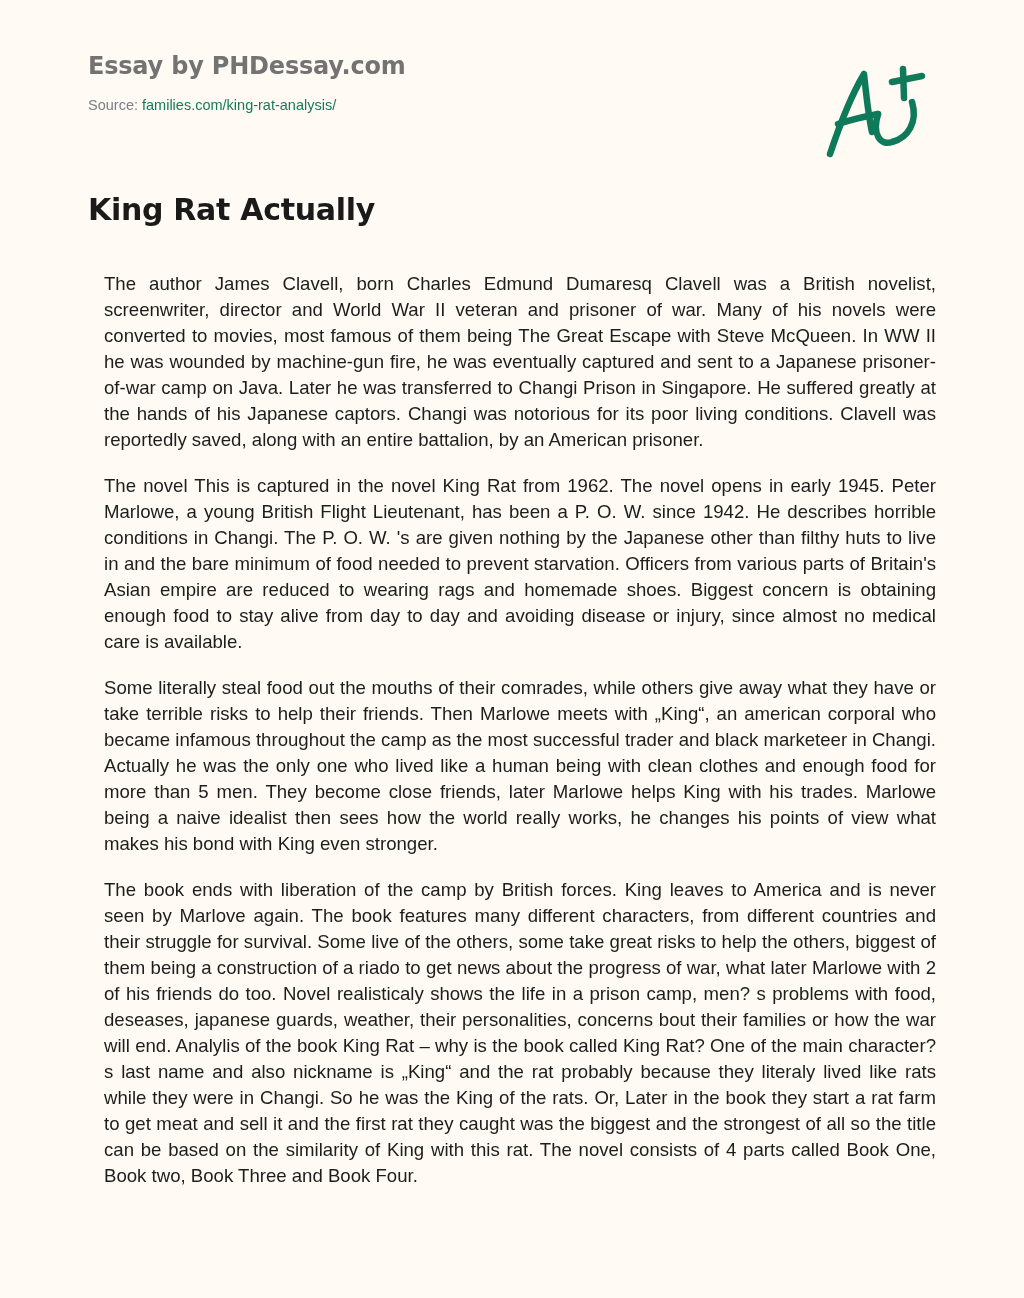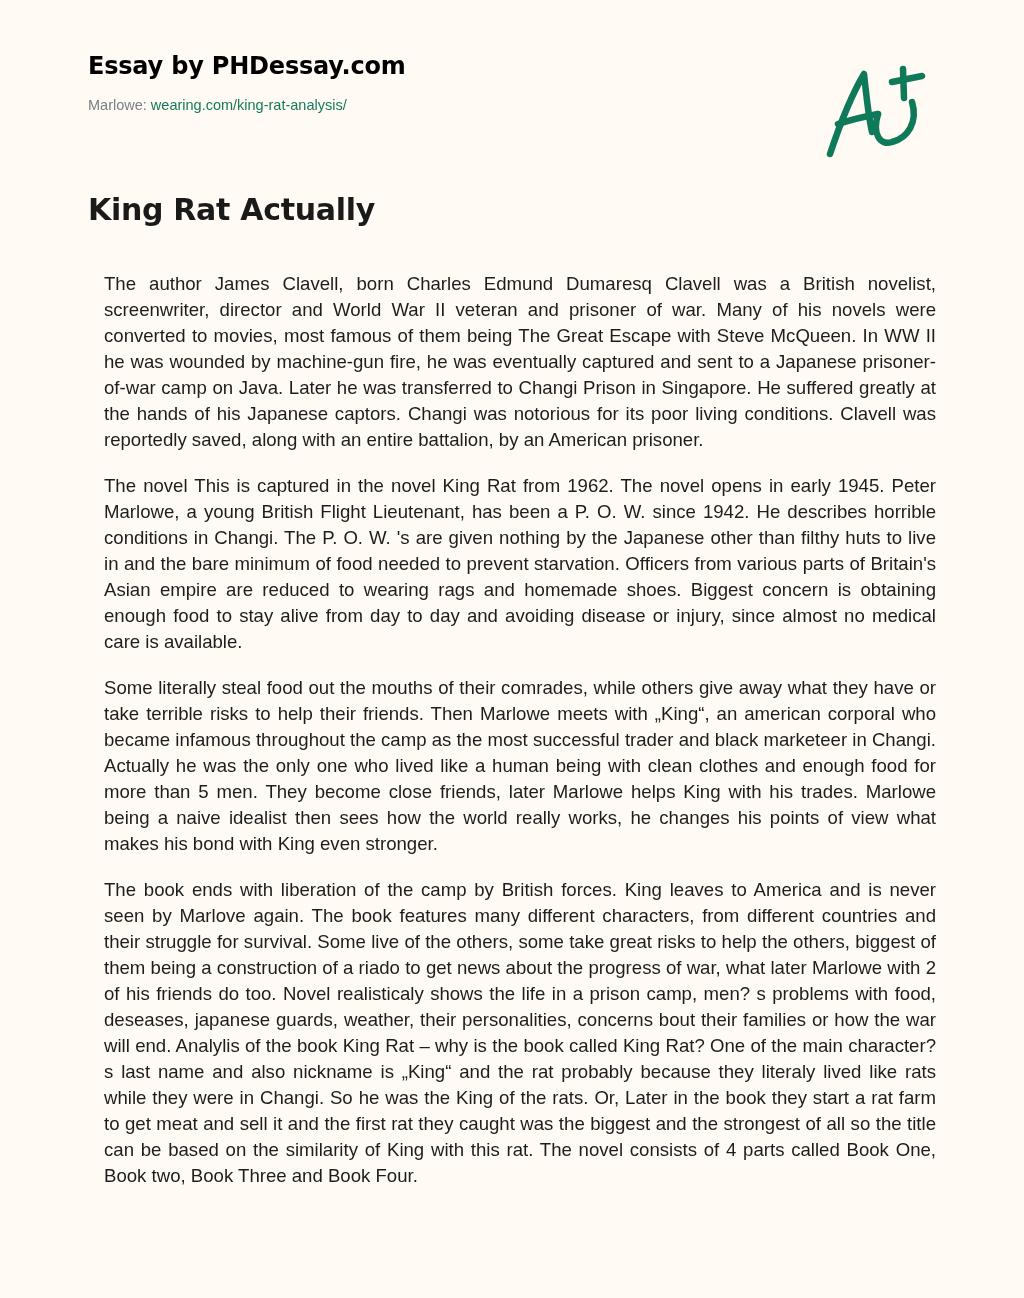--- a/index.html
+++ b/index.html
@@ -17,21 +17,21 @@
   }
   .header {
     position: absolute;
     left: 88px;
     top: 48px;
   }
   .site-title {
     font-family: "DejaVu Sans", "Liberation Sans", sans-serif;
     font-weight: bold;
     font-size: 24px;
-    color: #000000;
+    color: #737373;
     letter-spacing: -0.2px;
     margin: 0;
     line-height: 36px;
   }
   .source-line {
     margin-top: 11px;
     font-size: 14.5px;
     line-height: 20px;
     color: #7a8088;
   }
@@ -73,21 +73,21 @@
     text-align: justify;
     color: #1d1d1d;
   }
 </style>
 </head>
 <body>
 
 <header class="header">
   <h2 class="site-title">Essay by PHDessay.com</h2>
   <div class="source-line">
-    <span>Marlowe: </span><a>wearing.com/king-rat-analysis/</a>
+    <span>Source: </span><a>families.com/king-rat-analysis/</a>
   </div>
 </header>
 
 <div class="logo">
   <svg width="110" height="102" viewBox="0 0 110 102" fill="none" stroke="#0f7a5a" stroke-width="6.5" stroke-linecap="round" stroke-linejoin="round">
 
     <path d="M8 92 C 18 62, 30 32, 42 12 C 44 30, 46 52, 50 70"></path>
 
     <path d="M16 62 C 28 58, 40 55, 56 52"></path>
 

